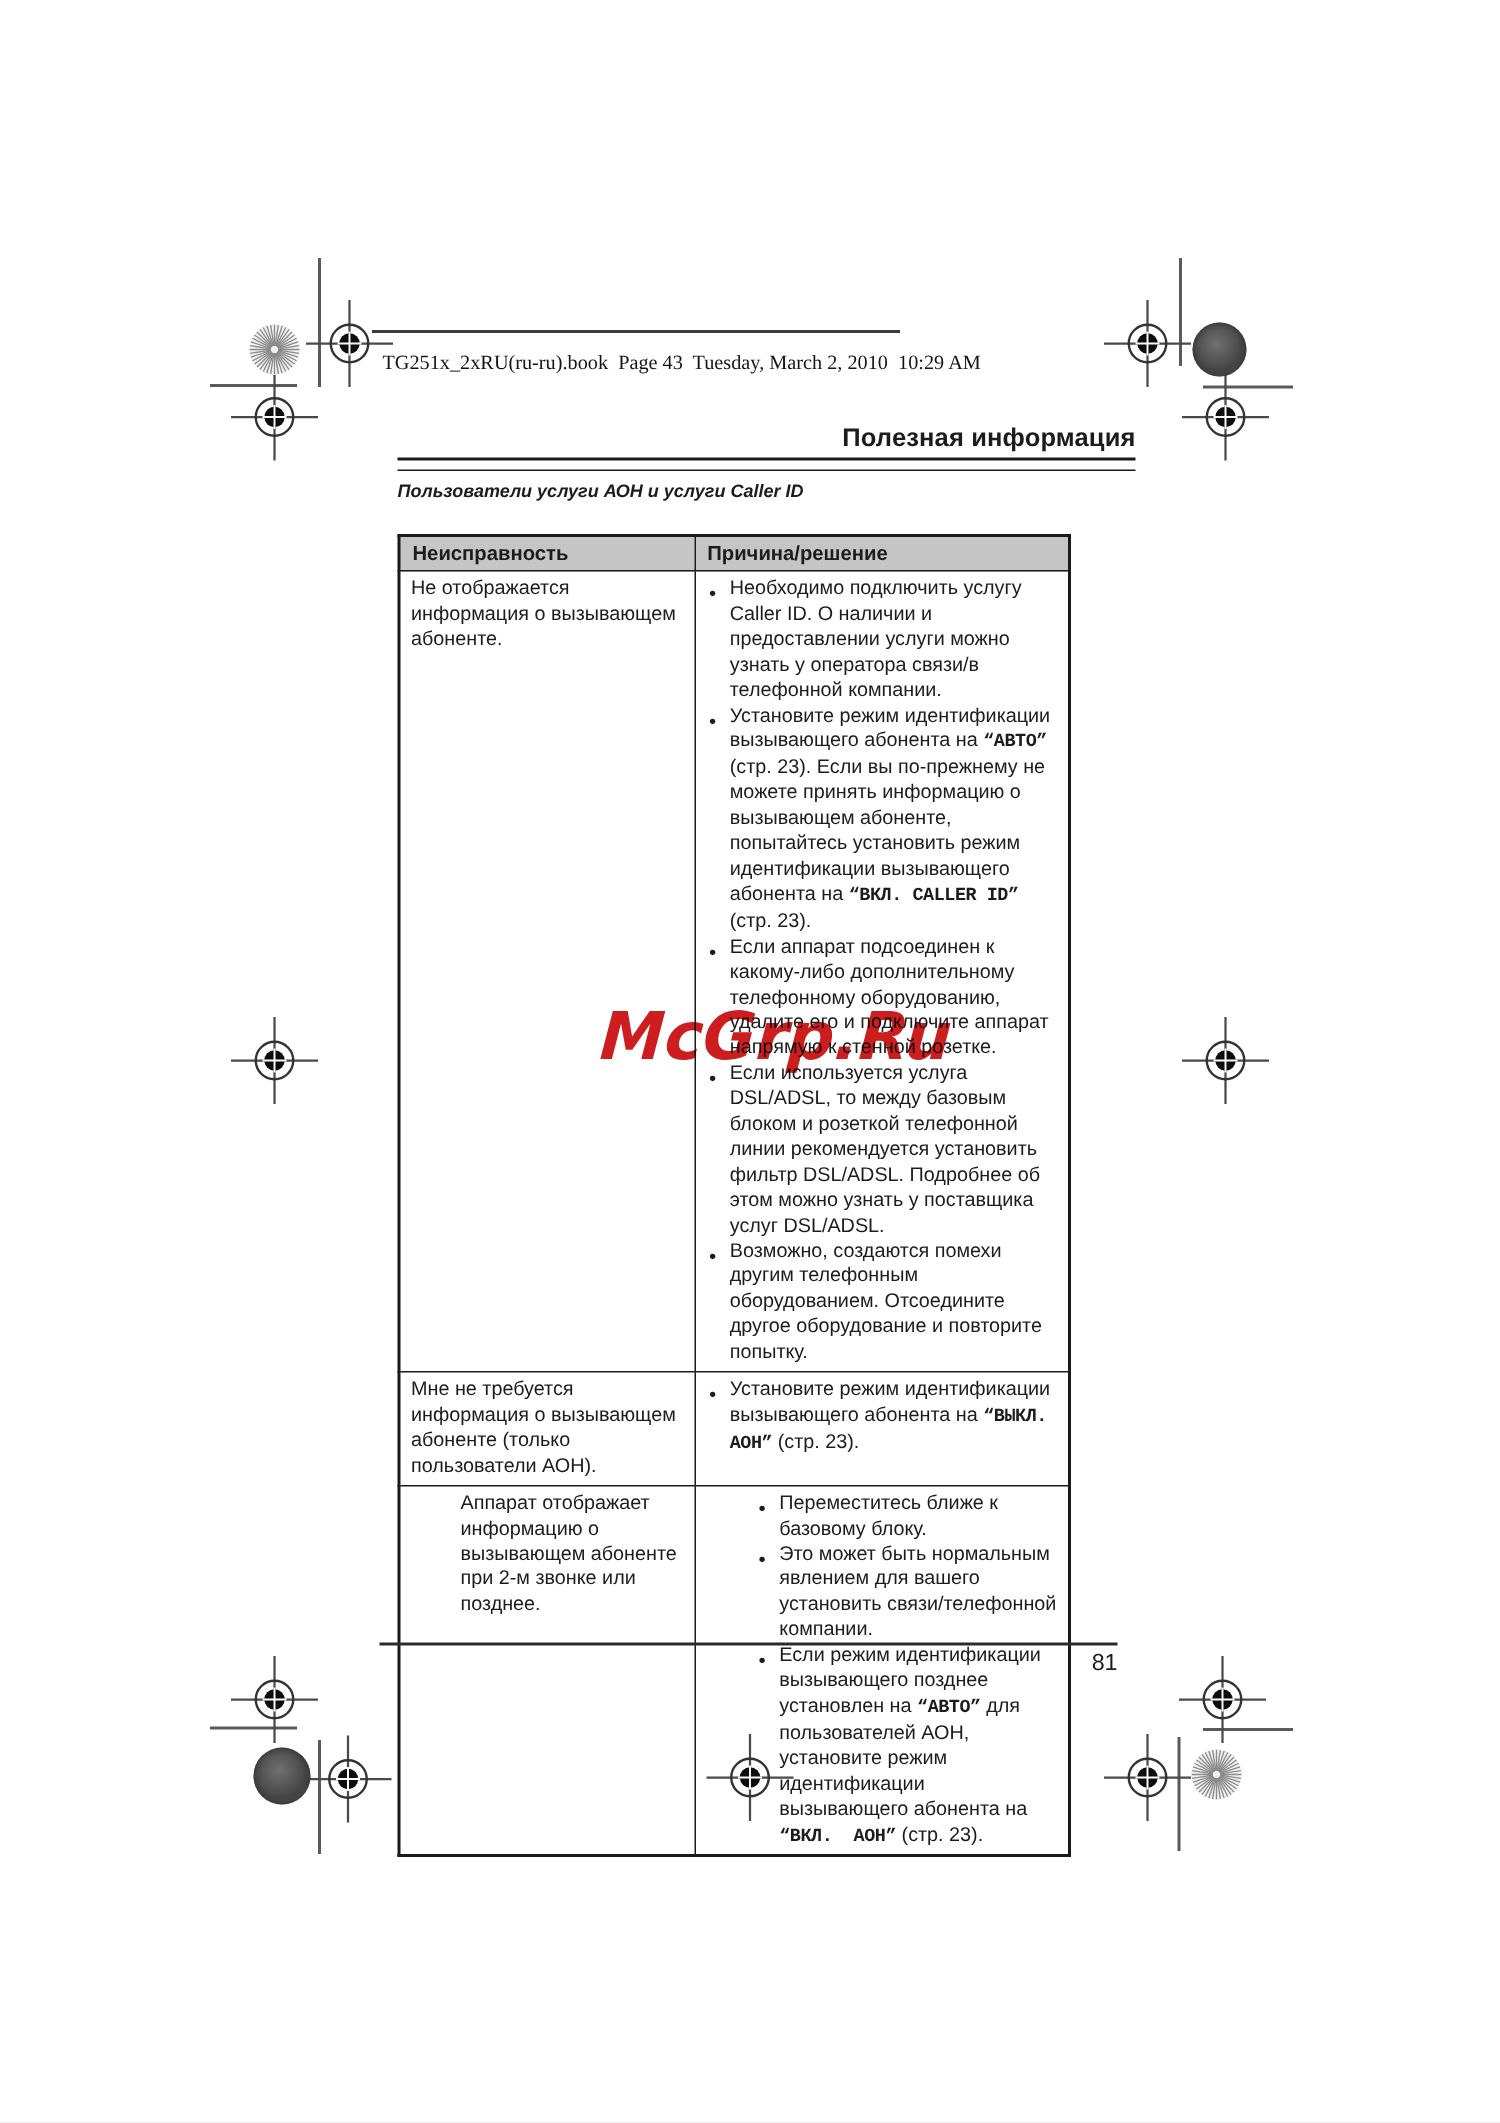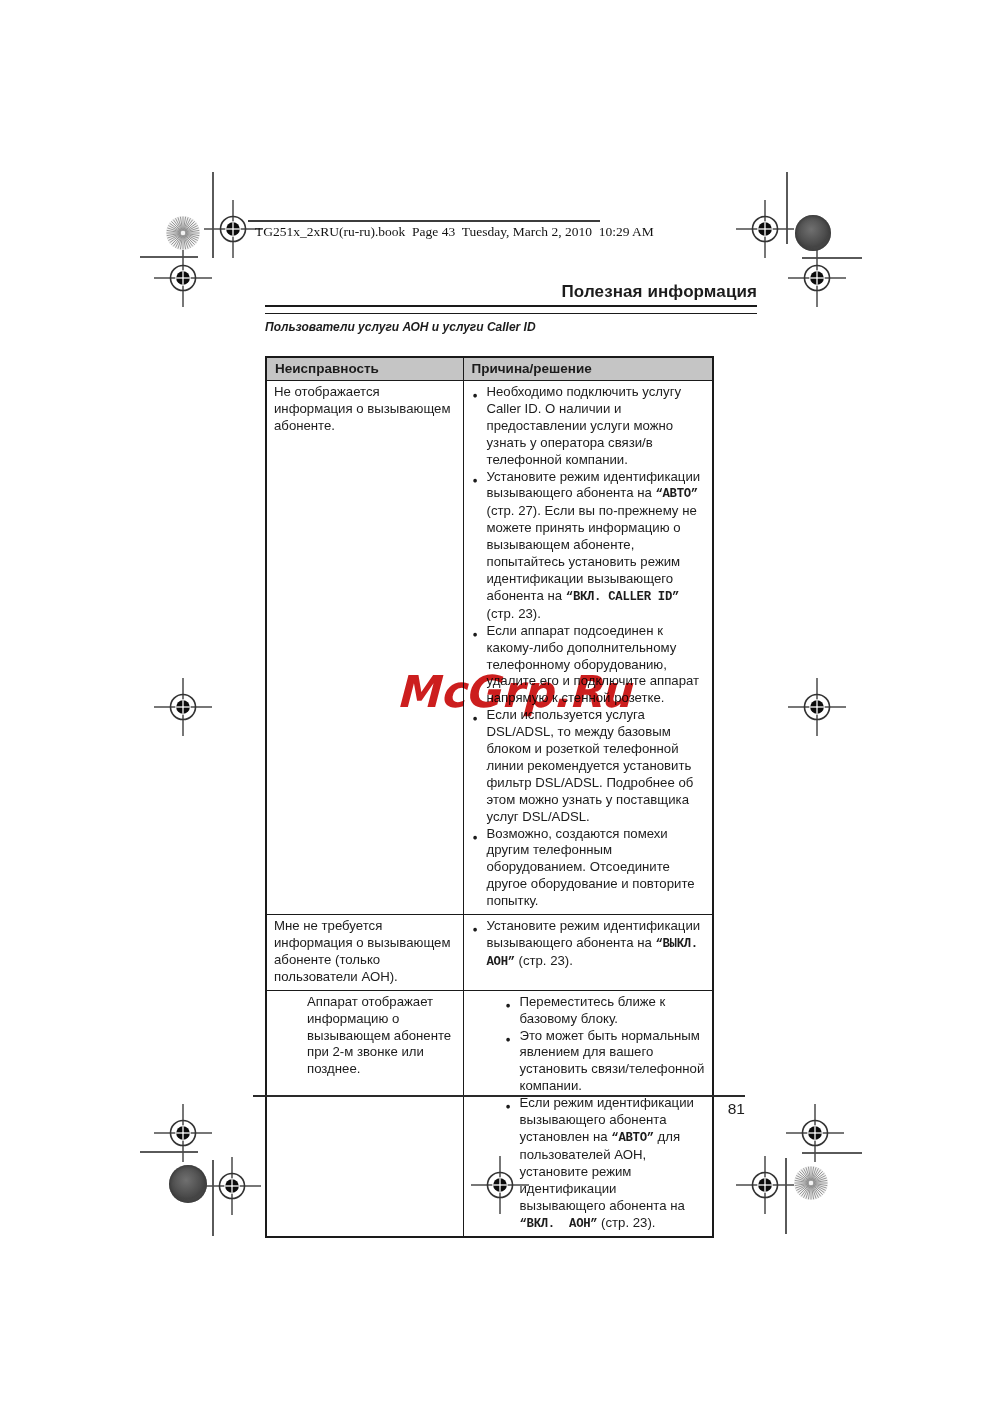--- a/index.html
+++ b/index.html
@@ -12,21 +12,21 @@
   .trimline{position:absolute;background:#5a5a5a;}
   .regmark{position:absolute;width:60px;height:60px;}
   .starburst{position:absolute;}
   .inkspot{position:absolute;border-radius:50%;
     background:radial-gradient(circle at 45% 40%, #707070 0%, #454545 60%, #5a5a5a 100%);
     box-shadow:inset 0 0 4px #2e2e2e;}
   
   .print-header{position:absolute;left:248px;top:220px;width:400px;}
   .print-header-rule{width:352px;height:1.5px;background:#3c3c3c;}
   .print-header-text{
-    display:inline-block;margin-top:2px;padding-left:7px;
+    display:inline-block;margin-top:12px;padding-left:7px;
     font-family:"Liberation Serif",serif;font-size:13.5px;color:#141414;white-space:nowrap;}
   
   .content{position:absolute;left:265px;top:282px;width:492px;}
   .page-title{font-size:17px;font-weight:bold;text-align:right;letter-spacing:0.1px;}
   .double-rule{margin-top:3px;height:6px;border-top:2.2px solid #1a1a1a;border-bottom:1.2px solid #1a1a1a;}
   .section-title{margin-top:6px;margin-bottom:22px;font-size:12px;font-weight:bold;font-style:italic;}
   table.trouble{width:449px;border-collapse:collapse;table-layout:fixed;}
   table.trouble,table.trouble th,table.trouble td{border:1.3px solid #1a1a1a;}
   table.trouble{border:2px solid #1a1a1a;}
   table.trouble th{
@@ -264,42 +264,42 @@
           <th>Неисправность</th>
           <th>Причина/решение</th>
         </tr>
       </thead>
       <tbody id="table-body">
           <tr>
             <td class="problem">Не отображается информация о вызывающем абоненте.</td>
             <td class="solutions">
               <ul>
                 <li><span>Необходимо подключить услугу Caller ID. О наличии и предоставлении услуги можно узнать у оператора связи/в телефонной компании.</span></li>
-                <li><span>Установите режим идентификации вызывающего абонента на </span><span class="mono">“АВТО”</span><span> (стр. 27). Если вы по-прежнему не можете принять информацию о вызывающем абоненте, попытайтесь установить режим идентификации вызывающего абонента на </span><span class="mono">“ВКЛ. CALLER ID”</span><span> (стр. 23).</span></li>
+                <li><span>Установите режим идентификации вызывающего абонента на </span><span class="mono">“АВТО”</span><span> (стр. 23). Если вы по-прежнему не можете принять информацию о вызывающем абоненте, попытайтесь установить режим идентификации вызывающего абонента на </span><span class="mono">“ВКЛ. CALLER ID”</span><span> (стр. 23).</span></li>
                 <li><span>Если аппарат подсоединен к какому-либо дополнительному телефонному оборудованию, удалите его и подключите аппарат напрямую к стенной розетке.</span></li>
                 <li><span>Если используется услуга DSL/ADSL, то между базовым блоком и розеткой телефонной линии рекомендуется установить фильтр DSL/ADSL. Подробнее об этом можно узнать у поставщика услуг DSL/ADSL.</span></li>
                 <li><span>Возможно, создаются помехи другим телефонным оборудованием. Отсоедините другое оборудование и повторите попытку.</span></li>
               </ul>
             </td>
           </tr>
           <tr>
             <td class="problem">Мне не требуется информация о вызывающем абоненте (только пользователи АОН).</td>
             <td class="solutions">
               <ul>
                 <li><span>Установите режим идентификации вызывающего абонента на </span><span class="mono">“ВЫКЛ.&nbsp; АОН”</span><span> (стр. 23).</span></li>
               </ul>
             </td>
           </tr>
           <tr>
             <td class="problem">Аппарат отображает информацию о вызывающем абоненте при 2-м звонке или позднее.</td>
             <td class="solutions">
               <ul>
                 <li><span>Переместитесь ближе к базовому блоку.</span></li>
                 <li><span>Это может быть нормальным явлением для вашего установить связи/телефонной компании.</span></li>
-                <li><span>Если режим идентификации вызывающего абонента установлен на </span><span class="mono">“АВТО”</span><span> для пользователей АОН, установите режим идентификации вызывающего абонента на </span><span class="mono">“ВКЛ.&nbsp; АОН”</span><span> (стр. 23).</span></li>
+                <li><span>Если режим идентификации вызывающего позднее установлен на </span><span class="mono">“АВТО”</span><span> для пользователей АОН, установите режим идентификации вызывающего абонента на </span><span class="mono">“ВКЛ.&nbsp; АОН”</span><span> (стр. 23).</span></li>
               </ul>
             </td>
           </tr>
         </tbody>
     </table>
   </div>
 
   <div class="footer-rule"></div>
   <div class="page-number">81</div>
 

